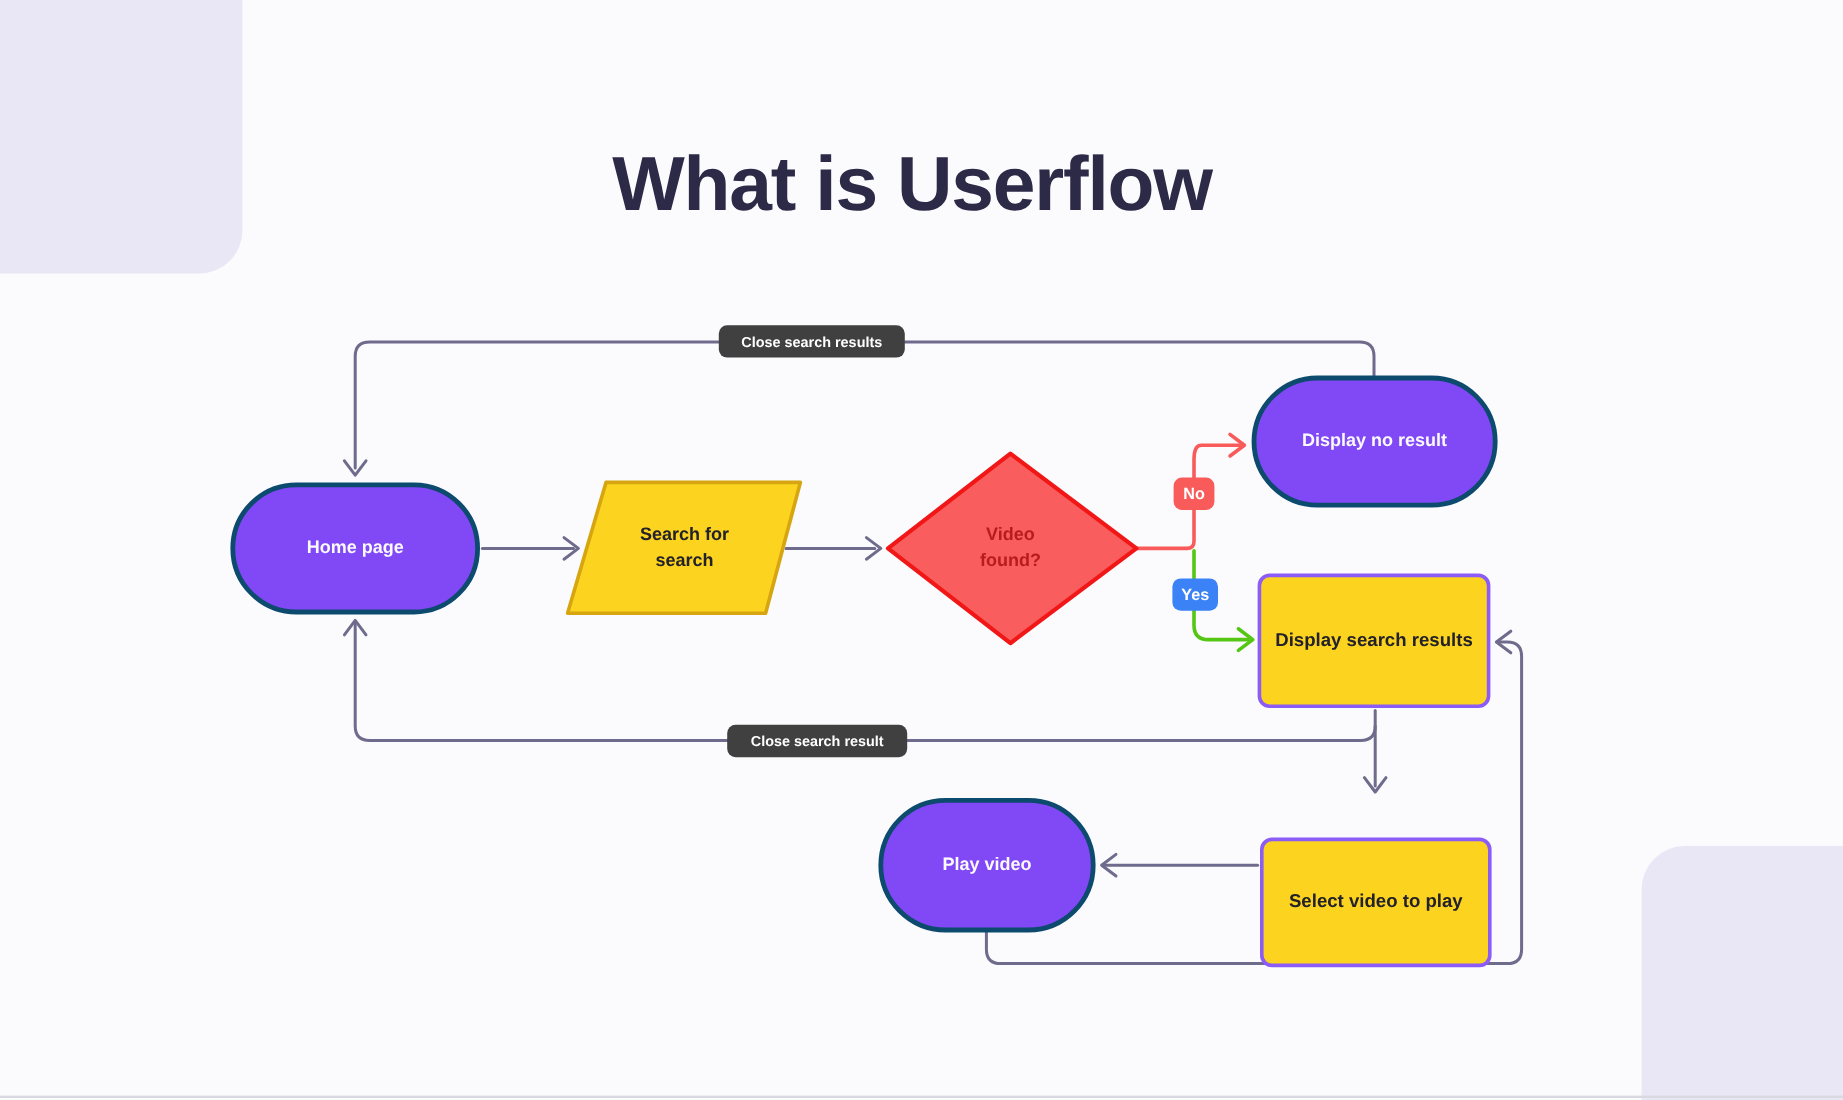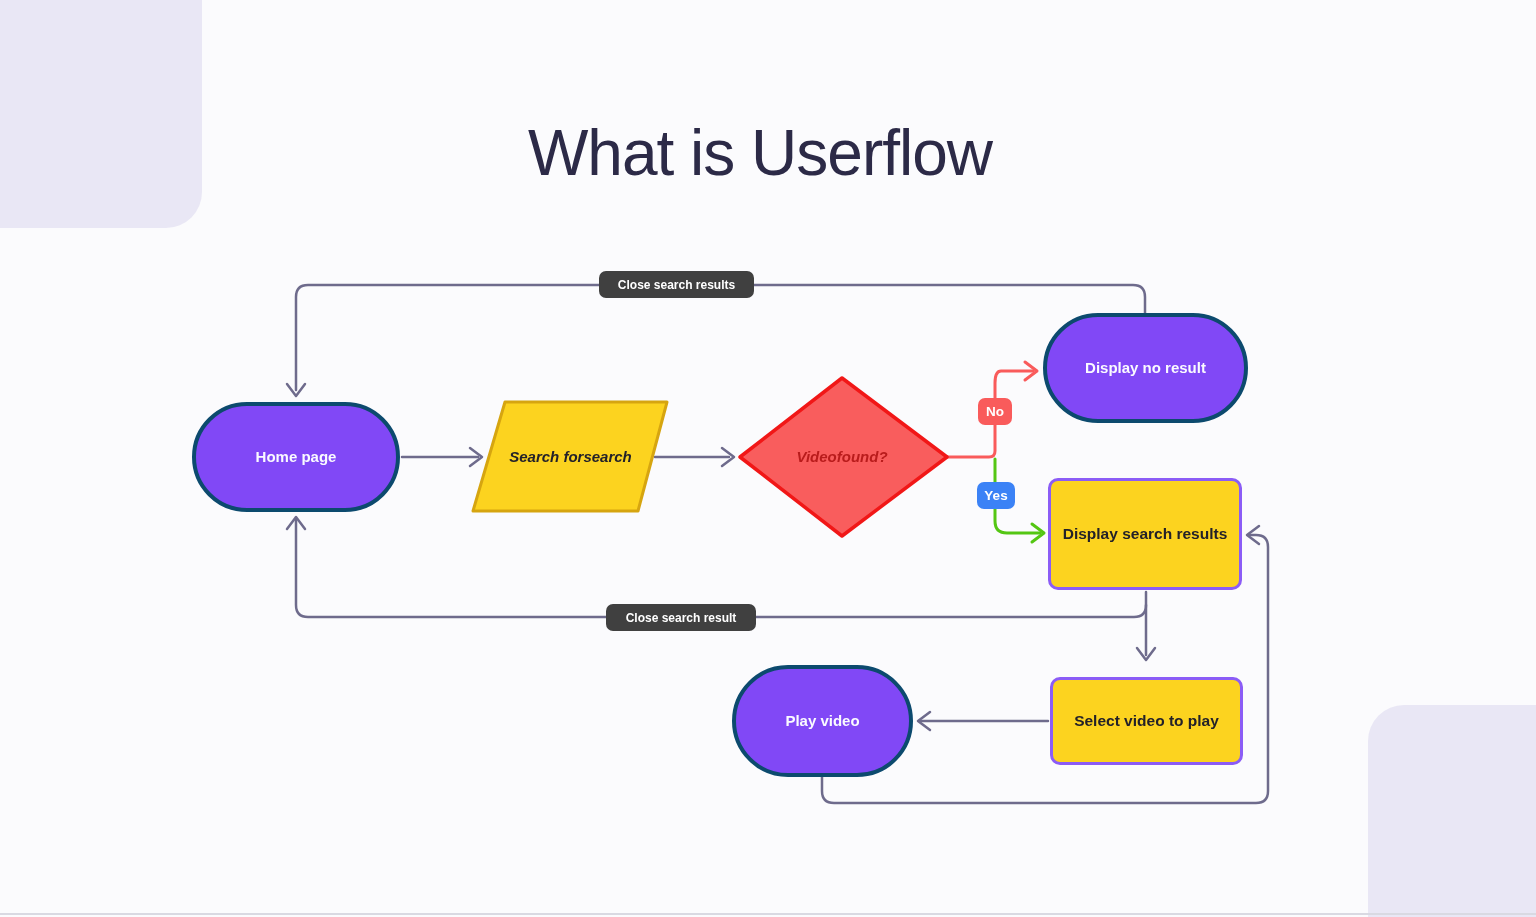--- a/index.html
+++ b/index.html
@@ -9,40 +9,40 @@
     font-family:"Liberation Sans", sans-serif;
   }
   
   .corner{position:absolute;background:#E9E7F5;}
   .corner.tl{left:0;top:0;width:202px;height:228px;border-radius:0 0 36px 0;}
   .corner.br{right:0;bottom:0;width:168px;height:212px;border-radius:36px 0 0 0;}
   .bottom-edge{position:absolute;left:0;top:913px;width:1536px;height:2px;background:#D9D9E2;}
 
   .title{
     position:absolute;left:0;top:116px;width:1520px;text-align:center;
-    font-size:64px;font-weight:400;letter-spacing:-1px;color:#2C2A47;
+    font-size:64px;font-weight:700;letter-spacing:-1px;color:#2C2A47;
   }
 
   svg.wires{position:absolute;left:0;top:0;}
 
   .node{
     position:absolute;display:flex;align-items:center;justify-content:center;
     text-align:center;font-weight:700;font-size:15px;line-height:1.45;
     box-sizing:border-box;
   }
   .stadium{
     background:#8148F6;border:4px solid #0c4a6e;color:#FAFAFF;border-radius:60px;
   }
   .yrect{
     background:#FCD31F;border:3px solid #8b5cf6;color:#232129;border-radius:10px;
     font-size:15.5px;
   }
   .overlay-label{
-    position:absolute;display:flex;flex-direction:row;align-items:center;justify-content:center;
-    text-align:center;font-weight:700;font-size:15px;line-height:1.45;pointer-events:none;font-style:italic;
+    position:absolute;display:flex;flex-direction:column;align-items:center;justify-content:center;
+    text-align:center;font-weight:700;font-size:15px;line-height:1.45;pointer-events:none;
   }
   .overlay-label.on-yellow{color:#232129;}
   .overlay-label.on-red{color:#b91c1c;}
 
   .badge{
     position:absolute;display:flex;align-items:center;justify-content:center;
     color:#fff;font-weight:700;border-radius:7px;box-sizing:border-box;
   }
   .badge.gray{background:#404040;font-size:12px;}
   .badge.red{background:#F95B5B;font-size:13.5px;}
@@ -107,21 +107,21 @@
 </div>
 
 <div class="node stadium" style="left:732px;top:665px;width:181px;height:112px;">
   <span>Play video</span>
 </div>
 
 <div class="node yrect" style="left:1048px;top:478px;width:194px;height:112px;">
   <span>Display search results</span>
 </div>
 
-<div class="node yrect" style="left:1050px;top:677px;width:193px;height:88px;">
+<div class="node yrect" style="left:1050px;top:698px;width:193px;height:108px;">
   <span>Select video to play</span>
 </div>
 
 <div class="overlay-label on-yellow" style="left:478px;top:414px;width:185px;height:85px;">
   <span>Search for</span>
   <span>search</span>
 </div>
 
 <div class="overlay-label on-red" style="left:772px;top:414px;width:140px;height:85px;">
   <span>Video</span>

